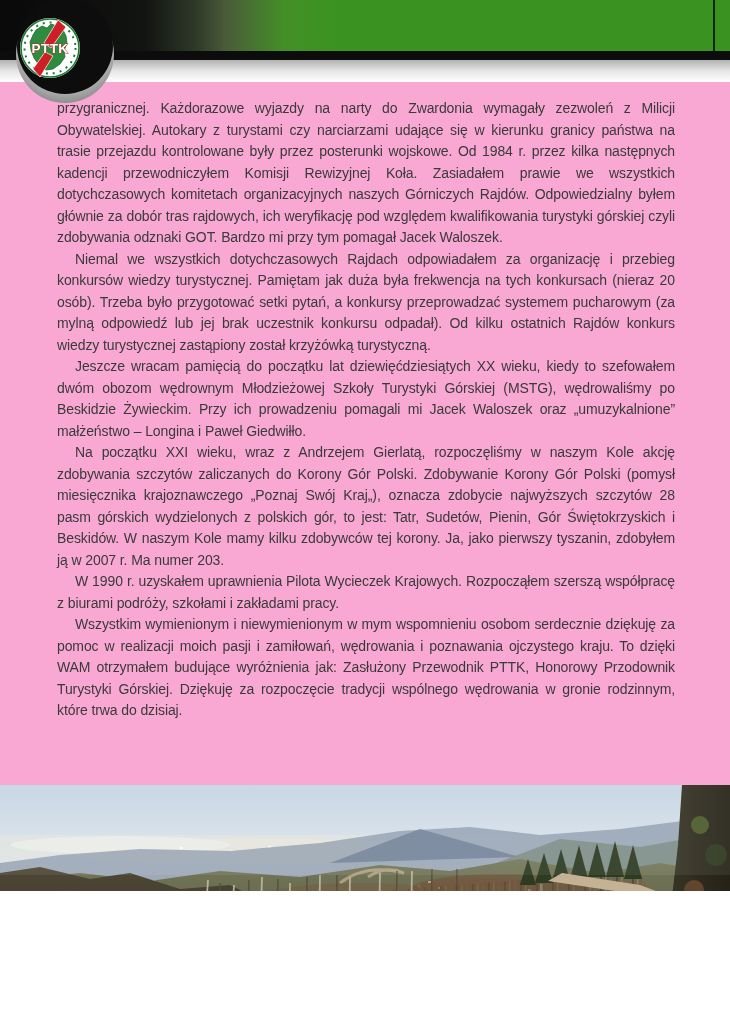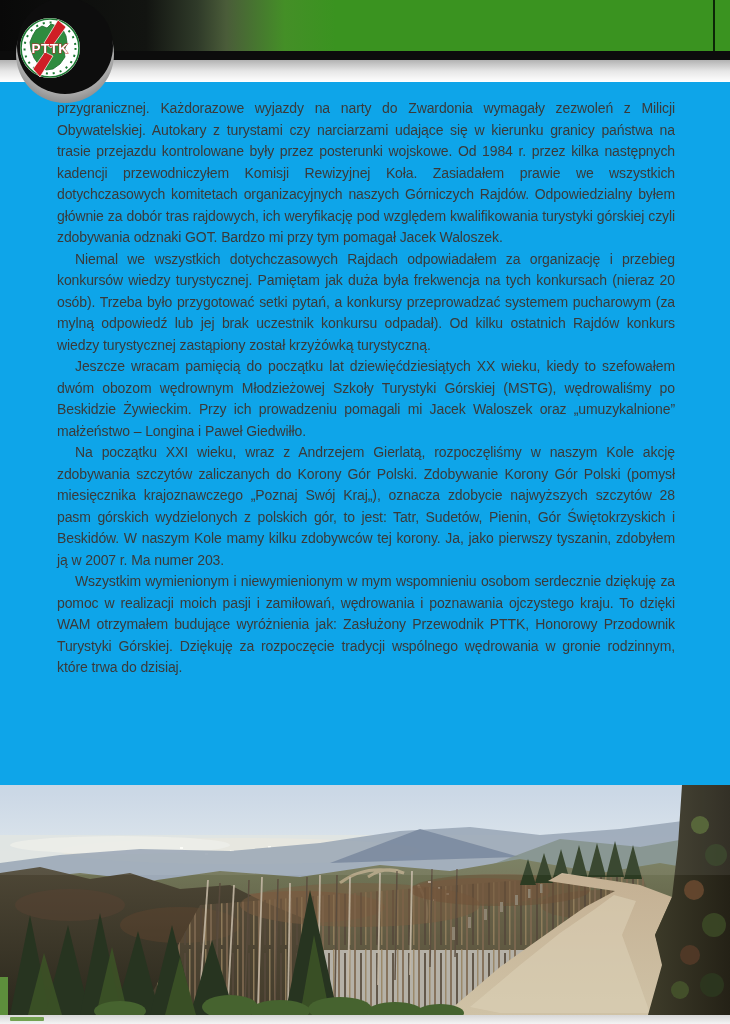--- a/index.html
+++ b/index.html
@@ -1,18 +1,18 @@
 <!DOCTYPE html>
 <html><head>
 <meta charset="utf-8">
 <style>
   html,body{margin:0;padding:0;background:#ffffff;}
   .page{
-    position:relative;width:730px;height:1024px;overflow:hidden;
-    background:#0ea5e9;font-family:"Liberation Sans",sans-serif;text-decoration:underline;
+    position:relative;width:730px;height:891px;overflow:hidden;
+    background:#f9a8d4;font-family:"Liberation Sans",sans-serif;text-decoration:underline;
   }
   
   .header-bar{
     position:absolute;left:0;top:0;width:730px;height:51px;
     background:linear-gradient(90deg,#090909 0%,#121411 20%,#2f3a29 27%,#4a5c39 31%,#448f27 39%,#3a9320 46%,#3a9320 100%);
   }
   .header-vline{
     position:absolute;left:713px;top:0;width:2px;height:51px;
     background:rgba(5,20,3,.85);
   }
@@ -81,20 +81,21 @@
         <text x="50" y="53" text-anchor="middle" font-family="Liberation Sans, sans-serif" font-size="13.5" font-weight="bold" fill="#ffffff" stroke="#c22222" stroke-width="0.9" paint-order="stroke" letter-spacing="0.5">PTTK</text>
       </g>
     </svg>
   </div>
 
   <div class="text-col">
     <p>przygranicznej. Każdorazowe wyjazdy na narty do Zwardonia wymagały zezwoleń z Milicji Obywatelskiej. Autokary z turystami czy narciarzami udające się w kierunku granicy państwa na trasie przejazdu kontrolowane były przez posterunki wojskowe. Od 1984 r. przez kilka następnych kadencji przewodniczyłem Komisji Rewizyjnej Koła. Zasiadałem prawie we wszystkich dotychczasowych komitetach organizacyjnych naszych Górniczych Rajdów. Odpowiedzialny byłem głównie za dobór tras rajdowych, ich weryfikację pod względem kwalifikowania turystyki górskiej czyli zdobywania odznaki GOT. Bardzo mi przy tym pomagał Jacek Waloszek.</p>
     <p class="ind">Niemal we wszystkich dotychczasowych Rajdach odpowiadałem za organizację i przebieg konkursów wiedzy turystycznej. Pamiętam jak duża była frekwencja na tych konkursach (nieraz 20 osób). Trzeba było przygotować setki pytań, a konkursy przeprowadzać systemem pucharowym (za mylną odpowiedź lub jej brak uczestnik konkursu odpadał). Od kilku ostatnich Rajdów konkurs wiedzy turystycznej zastąpiony został krzyżówką turystyczną.</p>
     <p class="ind">Jeszcze wracam pamięcią do początku lat dziewięćdziesiątych XX wieku, kiedy to szefowałem dwóm obozom wędrownym Młodzieżowej Szkoły Turystyki Górskiej (MSTG), wędrowaliśmy po Beskidzie Żywieckim. Przy ich prowadzeniu pomagali mi Jacek Waloszek oraz „umuzykalnione” małżeństwo – Longina i Paweł Giedwiłło.</p>
     <p class="ind">Na początku XXI wieku, wraz z Andrzejem Gierlatą, rozpoczęliśmy w naszym Kole akcję zdobywania szczytów zaliczanych do Korony Gór Polski. Zdobywanie Korony Gór Polski (pomysł miesięcznika krajoznawczego „Poznaj Swój Kraj„), oznacza zdobycie najwyższych szczytów 28 pasm górskich wydzielonych z polskich gór, to jest: Tatr, Sudetów, Pienin, Gór Świętokrzyskich i Beskidów. W naszym Kole mamy kilku zdobywców tej korony. Ja, jako pierwszy tyszanin, zdobyłem ją w 2007 r. Ma numer 203.</p>
+    <p class="ind">W 1990 r. uzyskałem uprawnienia Pilota Wycieczek Krajowych. Rozpocząłem szerszą współpracę z biurami podróży, szkołami i zakładami pracy.</p>
     <p class="ind">Wszystkim wymienionym i niewymienionym w mym wspomnieniu osobom serdecznie dziękuję za pomoc w realizacji moich pasji i zamiłowań, wędrowania i poznawania ojczystego kraju. To dzięki WAM otrzymałem budujące wyróżnienia jak: Zasłużony Przewodnik PTTK, Honorowy Przodownik Turystyki Górskiej. Dziękuję za rozpoczęcie tradycji wspólnego wędrowania w gronie rodzinnym, które trwa do dzisiaj.</p>
   </div>
 
   <div class="photo-wrap" aria-label="Mountain landscape: gravel forest road on a slope, spring forest with bare rust-brown trees and green conifers, hazy valley with a town below">
     <svg width="730" height="230" viewBox="0 0 730 230" xmlns="http://www.w3.org/2000/svg">
       <defs>
         <linearGradient id="skyg" x1="0" y1="0" x2="0" y2="1">
           <stop offset="0%" stop-color="#c6d4e4"></stop>
           <stop offset="35%" stop-color="#dde6ec"></stop>
           <stop offset="70%" stop-color="#e8ece9"></stop>

